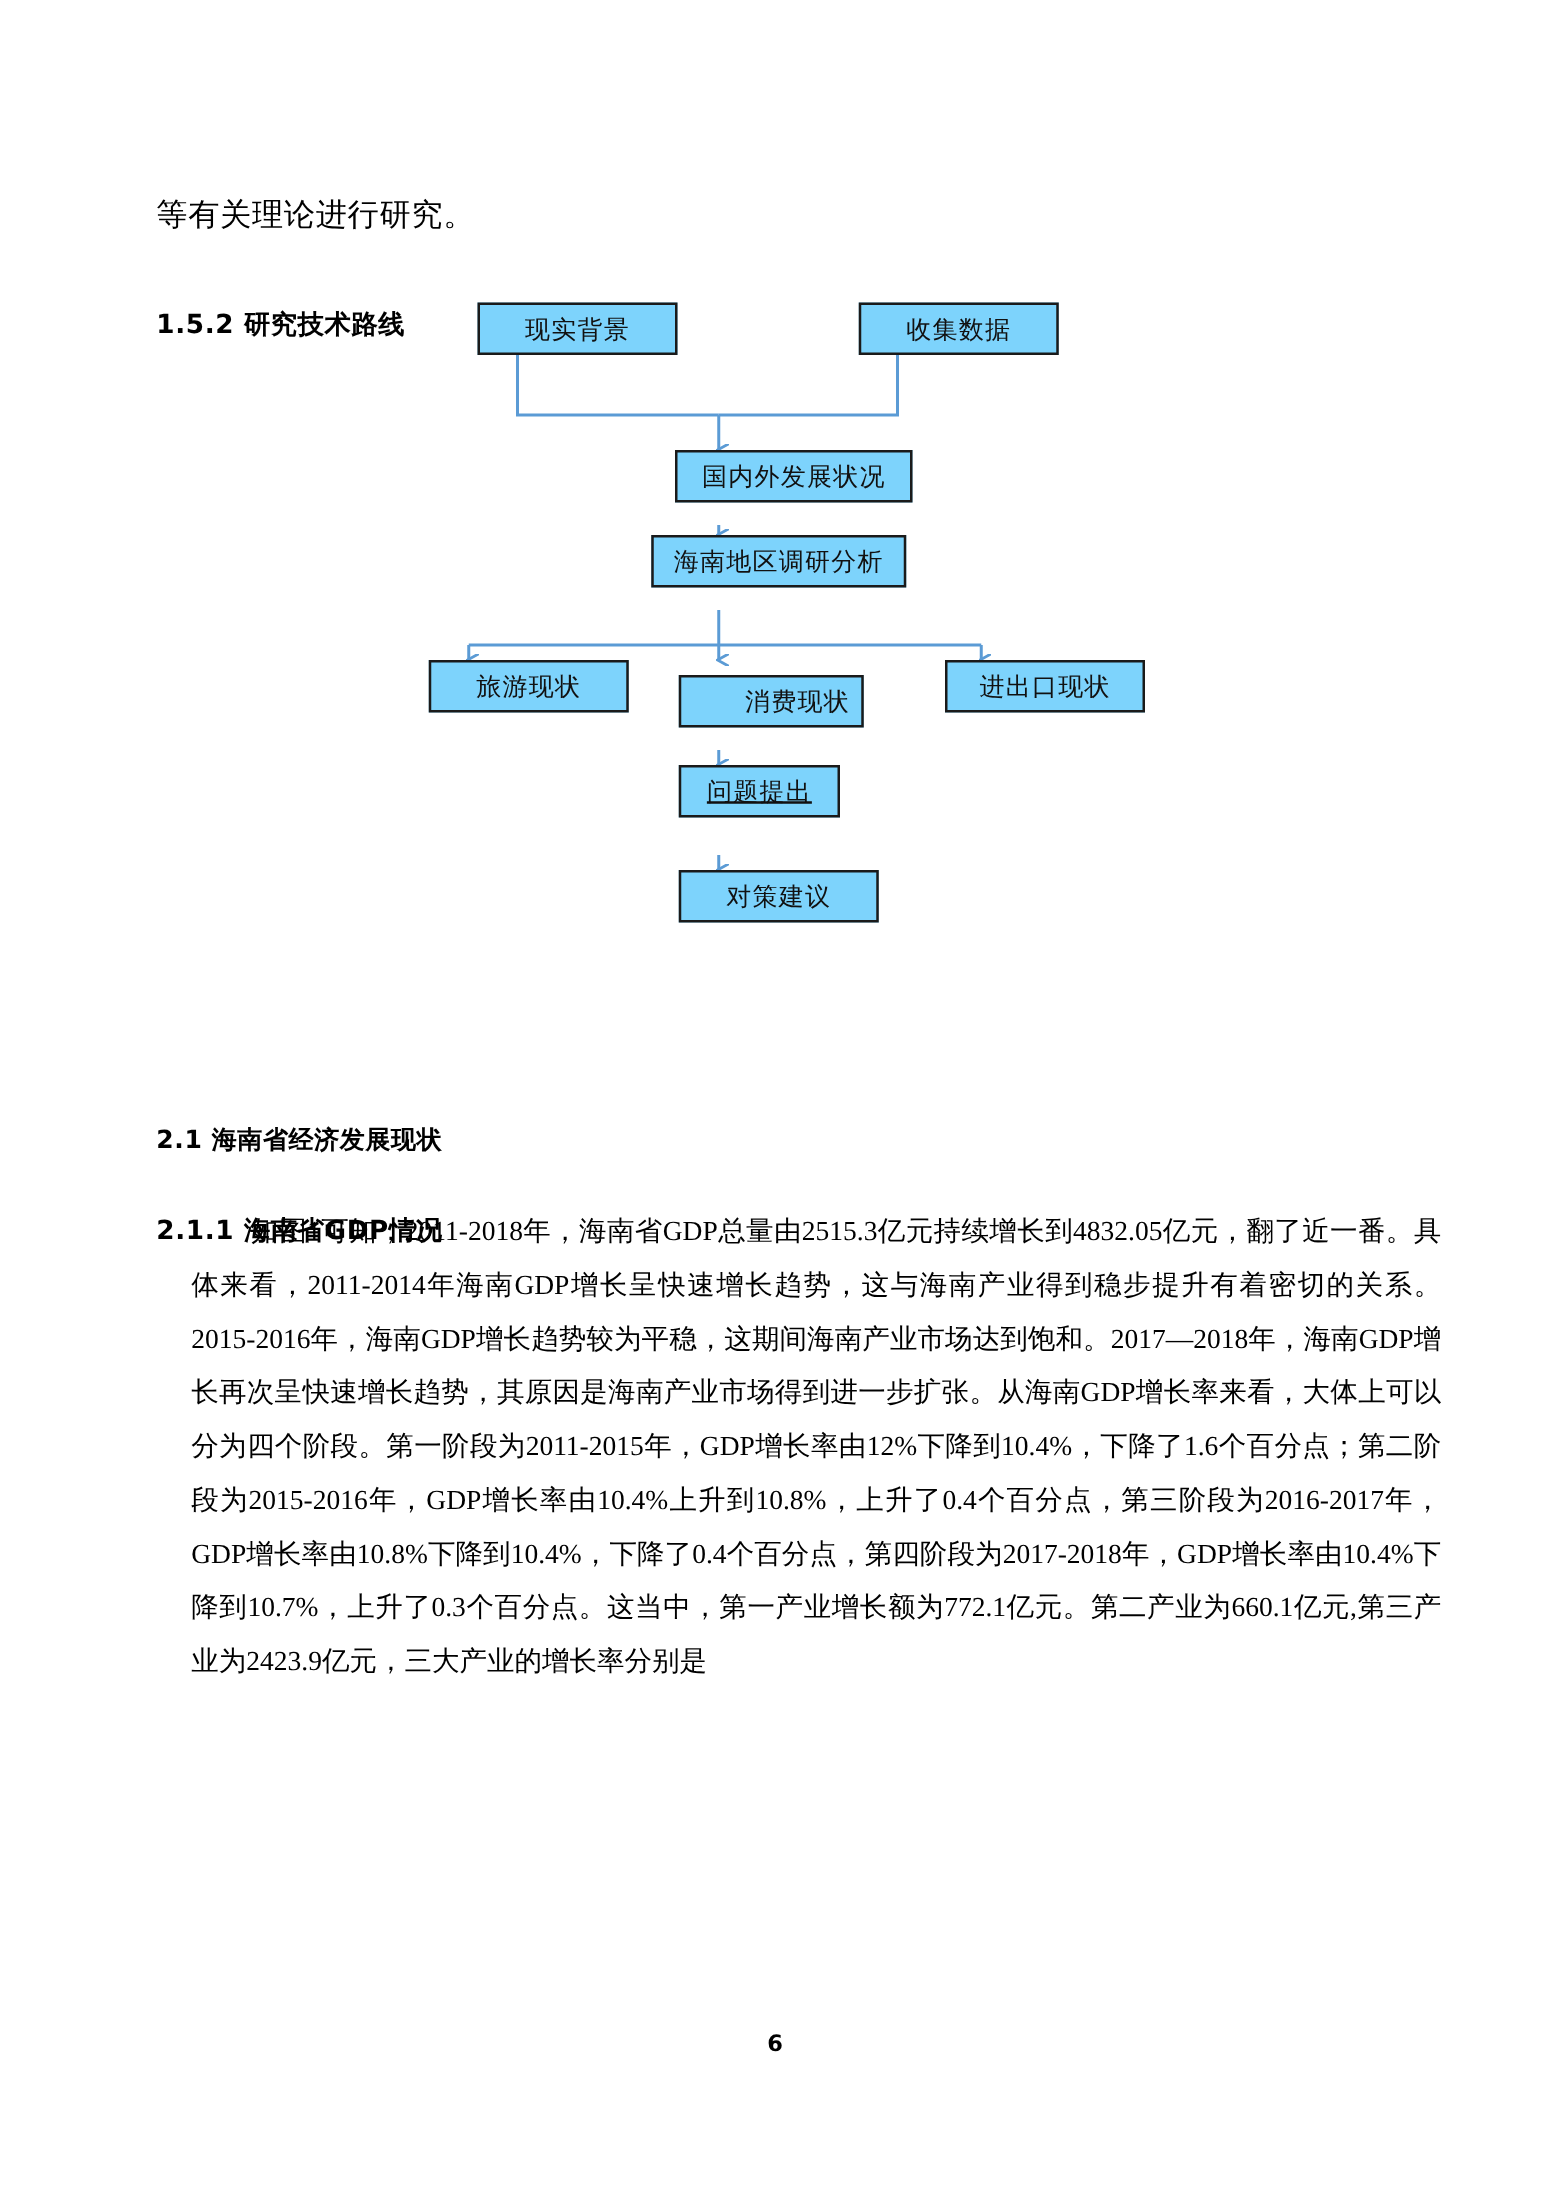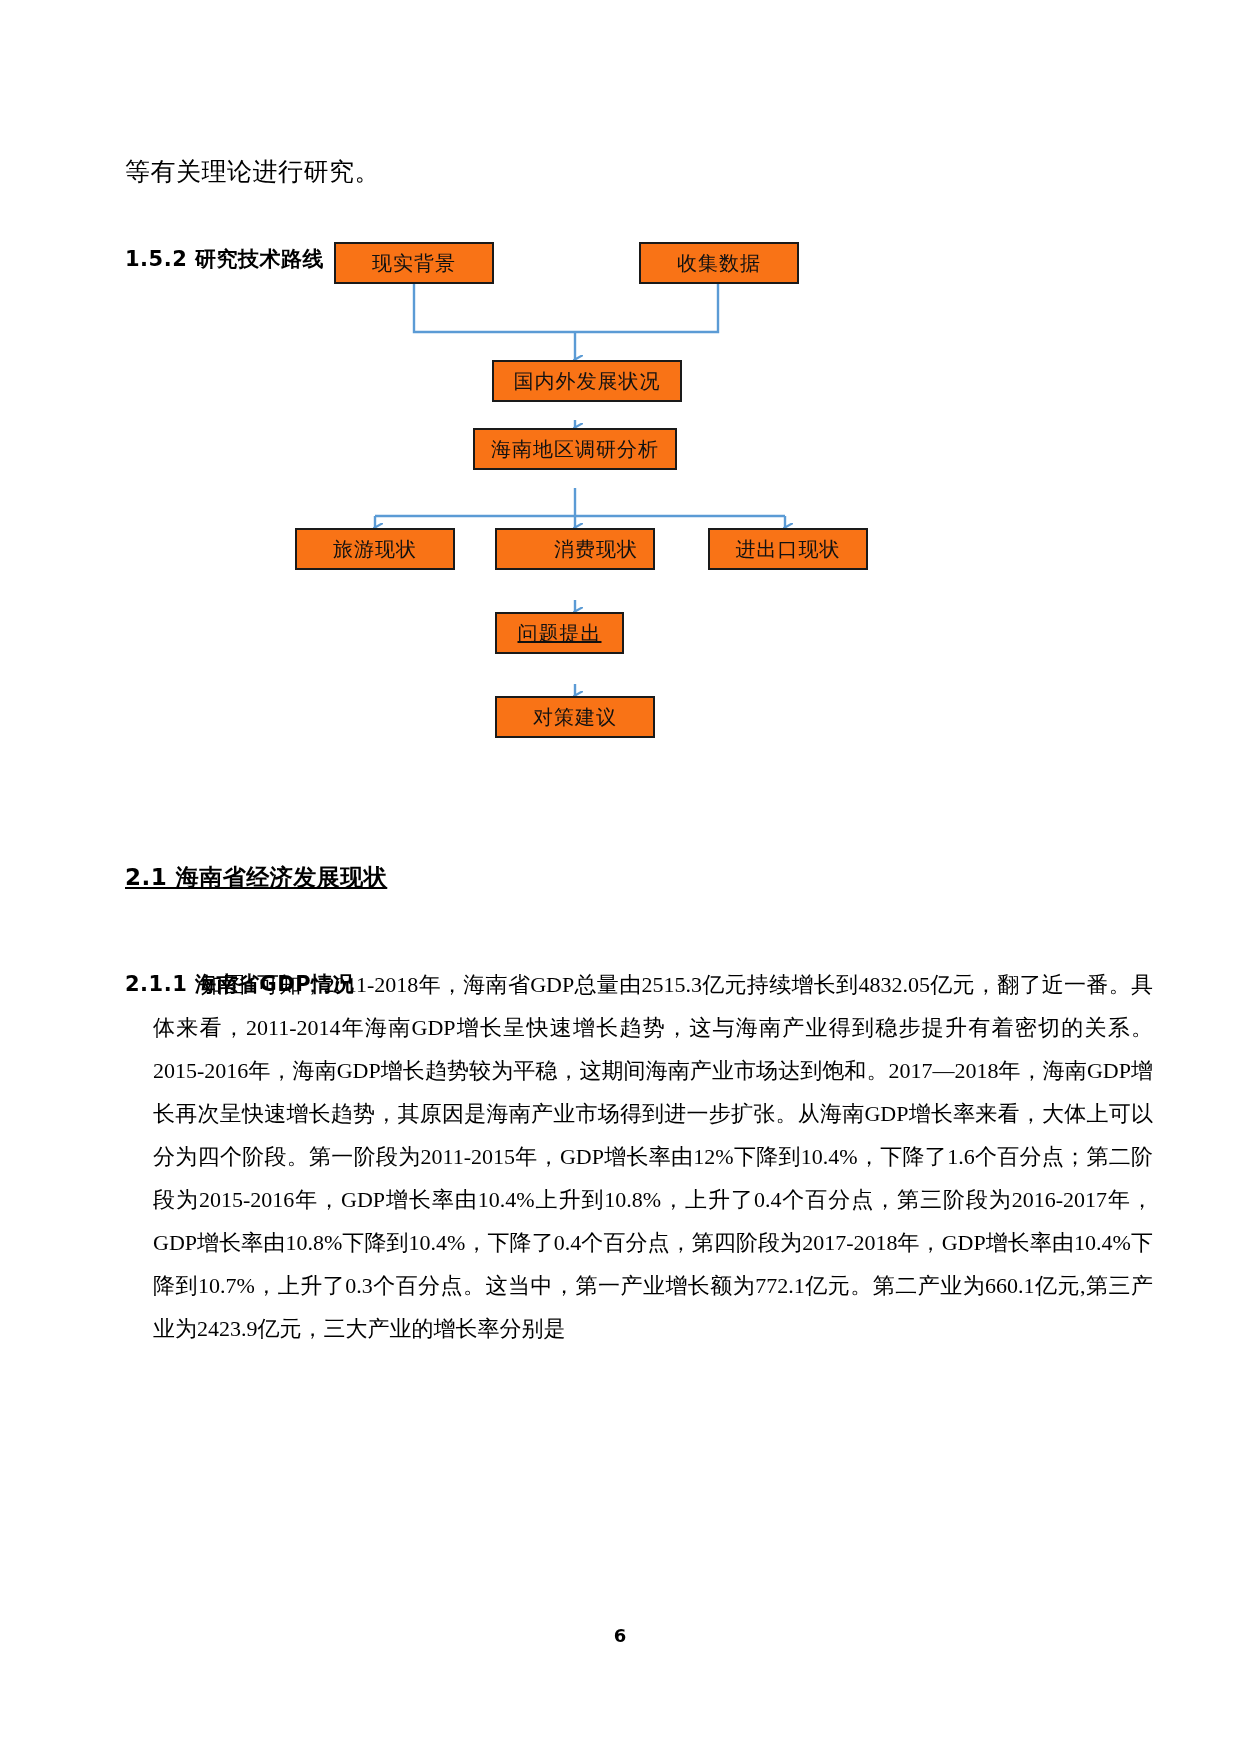--- a/index.html
+++ b/index.html
@@ -42,26 +42,25 @@
     left: 125px;
     top: 795px;
     font-family: "DejaVu Sans", "Liberation Sans", sans-serif;
     font-weight: bold;
     font-size: 30px;
     letter-spacing: 1px;
   }
   .h2 {
     position: absolute;
     left: 125px;
-    top: 862px;
-    font-family: "DejaVu Sans", "Liberation Sans", sans-serif;
-    font-weight: bold;
-    font-size: 23px;
+    top: 898px;
+    font-family: "DejaVu Sans", "Liberation Sans", sans-serif;
+    font-weight: bold;
+    font-size: 20px;
     letter-spacing: 0.5px;
-    text-decoration: underline;
   }
   .h3-211 {
     top: 928px;
     font-size: 21px;
   }
 
   .body-text {
     position: absolute;
     left: 125px;
     top: 963px;
@@ -91,29 +90,30 @@
     left: 0;
     top: 232px;
     width: 1240px;
     height: 520px;
   }
   .flow svg { display: block; }
 
   .node {
     position: absolute;
     border: 2px solid #1a1a1a;
-    background: #f97316;
+    background: #7dd3fc;
     box-sizing: border-box;
     display: flex;
     align-items: center;
     justify-content: center;
     font-family: "DejaVu Sans", "Liberation Sans", sans-serif;
     font-size: 20px;
     color: #111111;
     letter-spacing: 1px;
+    margin-left: 48px;
   }
 </style>
 </head>
 <body>
 
 <div class="page">
 
   <div class="lead-line">等有关理论进行研究。</div>
 
   <div class="h3 h3-152">1.5.2 研究技术路线</div>
@@ -162,21 +162,21 @@
     </div>
 
     <div class="node" style="left:473px; top:196px; width:204px; height:42px;">
       <span>海南地区调研分析</span>
     </div>
 
     <div class="node" style="left:295px; top:296px; width:160px; height:42px;">
       <span>旅游现状</span>
     </div>
 
-    <div class="node" style="left:495px; top:296px; width:160px; height:42px;padding-left:42px;">
+    <div class="node" style="left:495px; top:308px; width:148px; height:42px;padding-left:42px;">
       <span>消费现状</span>
     </div>
 
     <div class="node" style="left:708px; top:296px; width:160px; height:42px;">
       <span>进出口现状</span>
     </div>
 
     <div class="node" style="left:495px; top:380px; width:129px; height:42px;text-decoration:underline;">
       <span>问题提出</span>
     </div>

